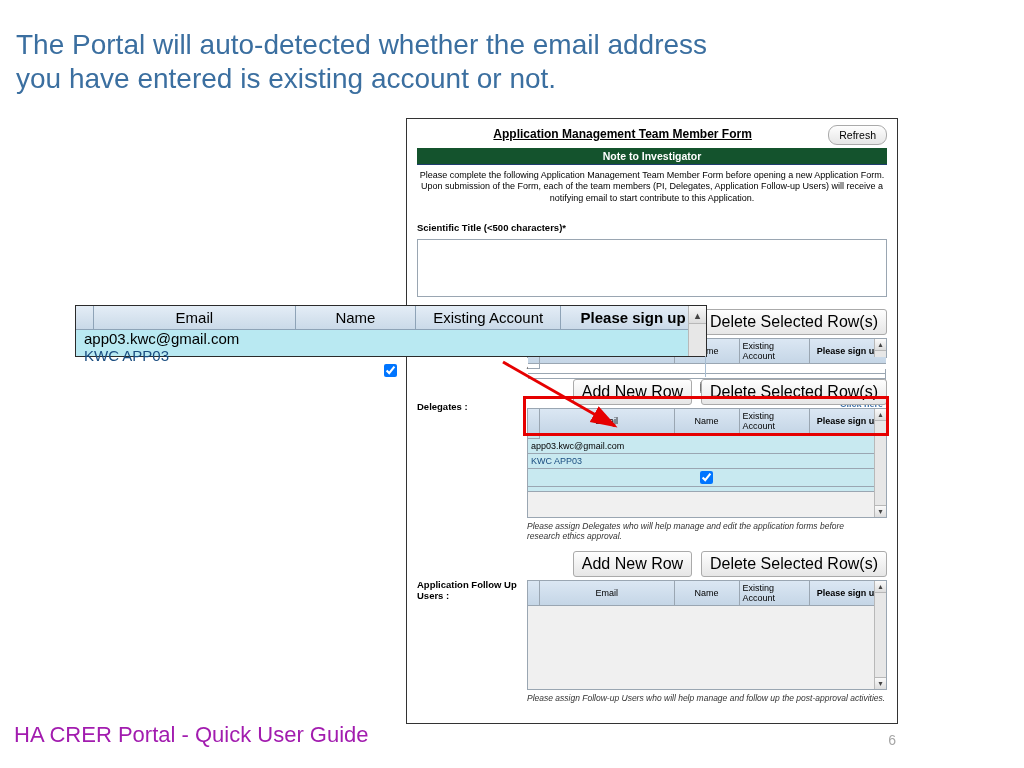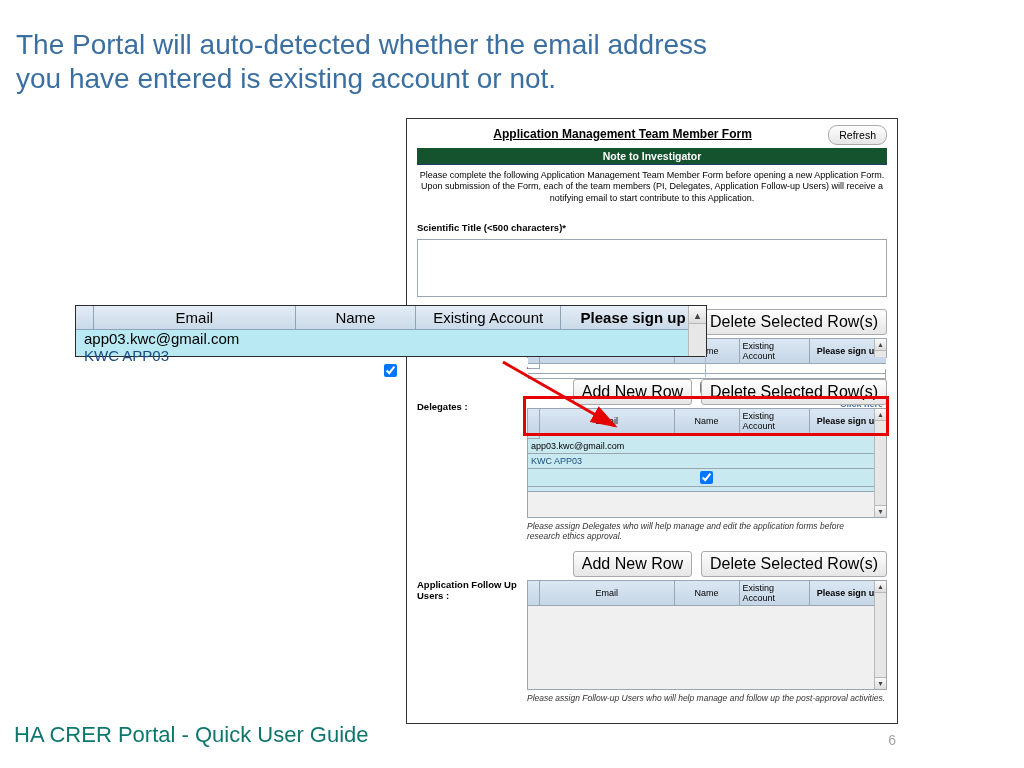--- a/index.html
+++ b/index.html
@@ -1,19 +1,19 @@
 <!DOCTYPE html>
 <html><head>
 <meta charset="utf-8">
 <style>
   * { box-sizing: border-box; margin: 0; padding: 0; }
   html, body { width: 1024px; height: 768px; font-family: Arial, sans-serif; background: #fff; overflow: hidden; }
   .slide { position: relative; width: 916px; height: 768px; }
   .headline { position: absolute; left: 16px; top: 28px; width: 730px; font-size: 28px; color: #3b6fa0; line-height: 1.2; }
-  .footer-title { position: absolute; left: 14px; bottom: 20px; font-size: 22px; color: #0f766e; }
+  .footer-title { position: absolute; left: 14px; bottom: 20px; font-size: 22px; color: #a21caf; }
   .page-num { position: absolute; right: 20px; bottom: 20px; font-size: 14px; color: #a6a6a6; }
 
   
   .appshot { position: absolute; right: 18px; top: 118px; width: 492px; height: 606px; border: 1px solid #333; background: #fff; font-size: 10px; color: #000; }
   .appshot-inner { padding: 6px 10px 6px 10px; }
   .apptitle-row { display: flex; }
   .apptitle { flex: 1; text-align: center; font-weight: bold; font-size: 12px; text-decoration: underline; padding: 2px 0 4px; }
   .refresh-btn { font-size: 10.5px; padding: 3px 10px; border: 1px solid #aaa; background: linear-gradient(#fefefe,#e6e6e6); border-radius: 9px; cursor: pointer; }
   .notebar { background: #14532d; color: #fff; text-align: center; font-weight: bold; font-size: 10.5px; padding: 2px 0; margin-top: 3px; }
   .instructions { border-top: 1px solid #1f3d6e; padding: 5px 2px 8px; font-size: 9px; line-height: 1.25; text-align: center; }

